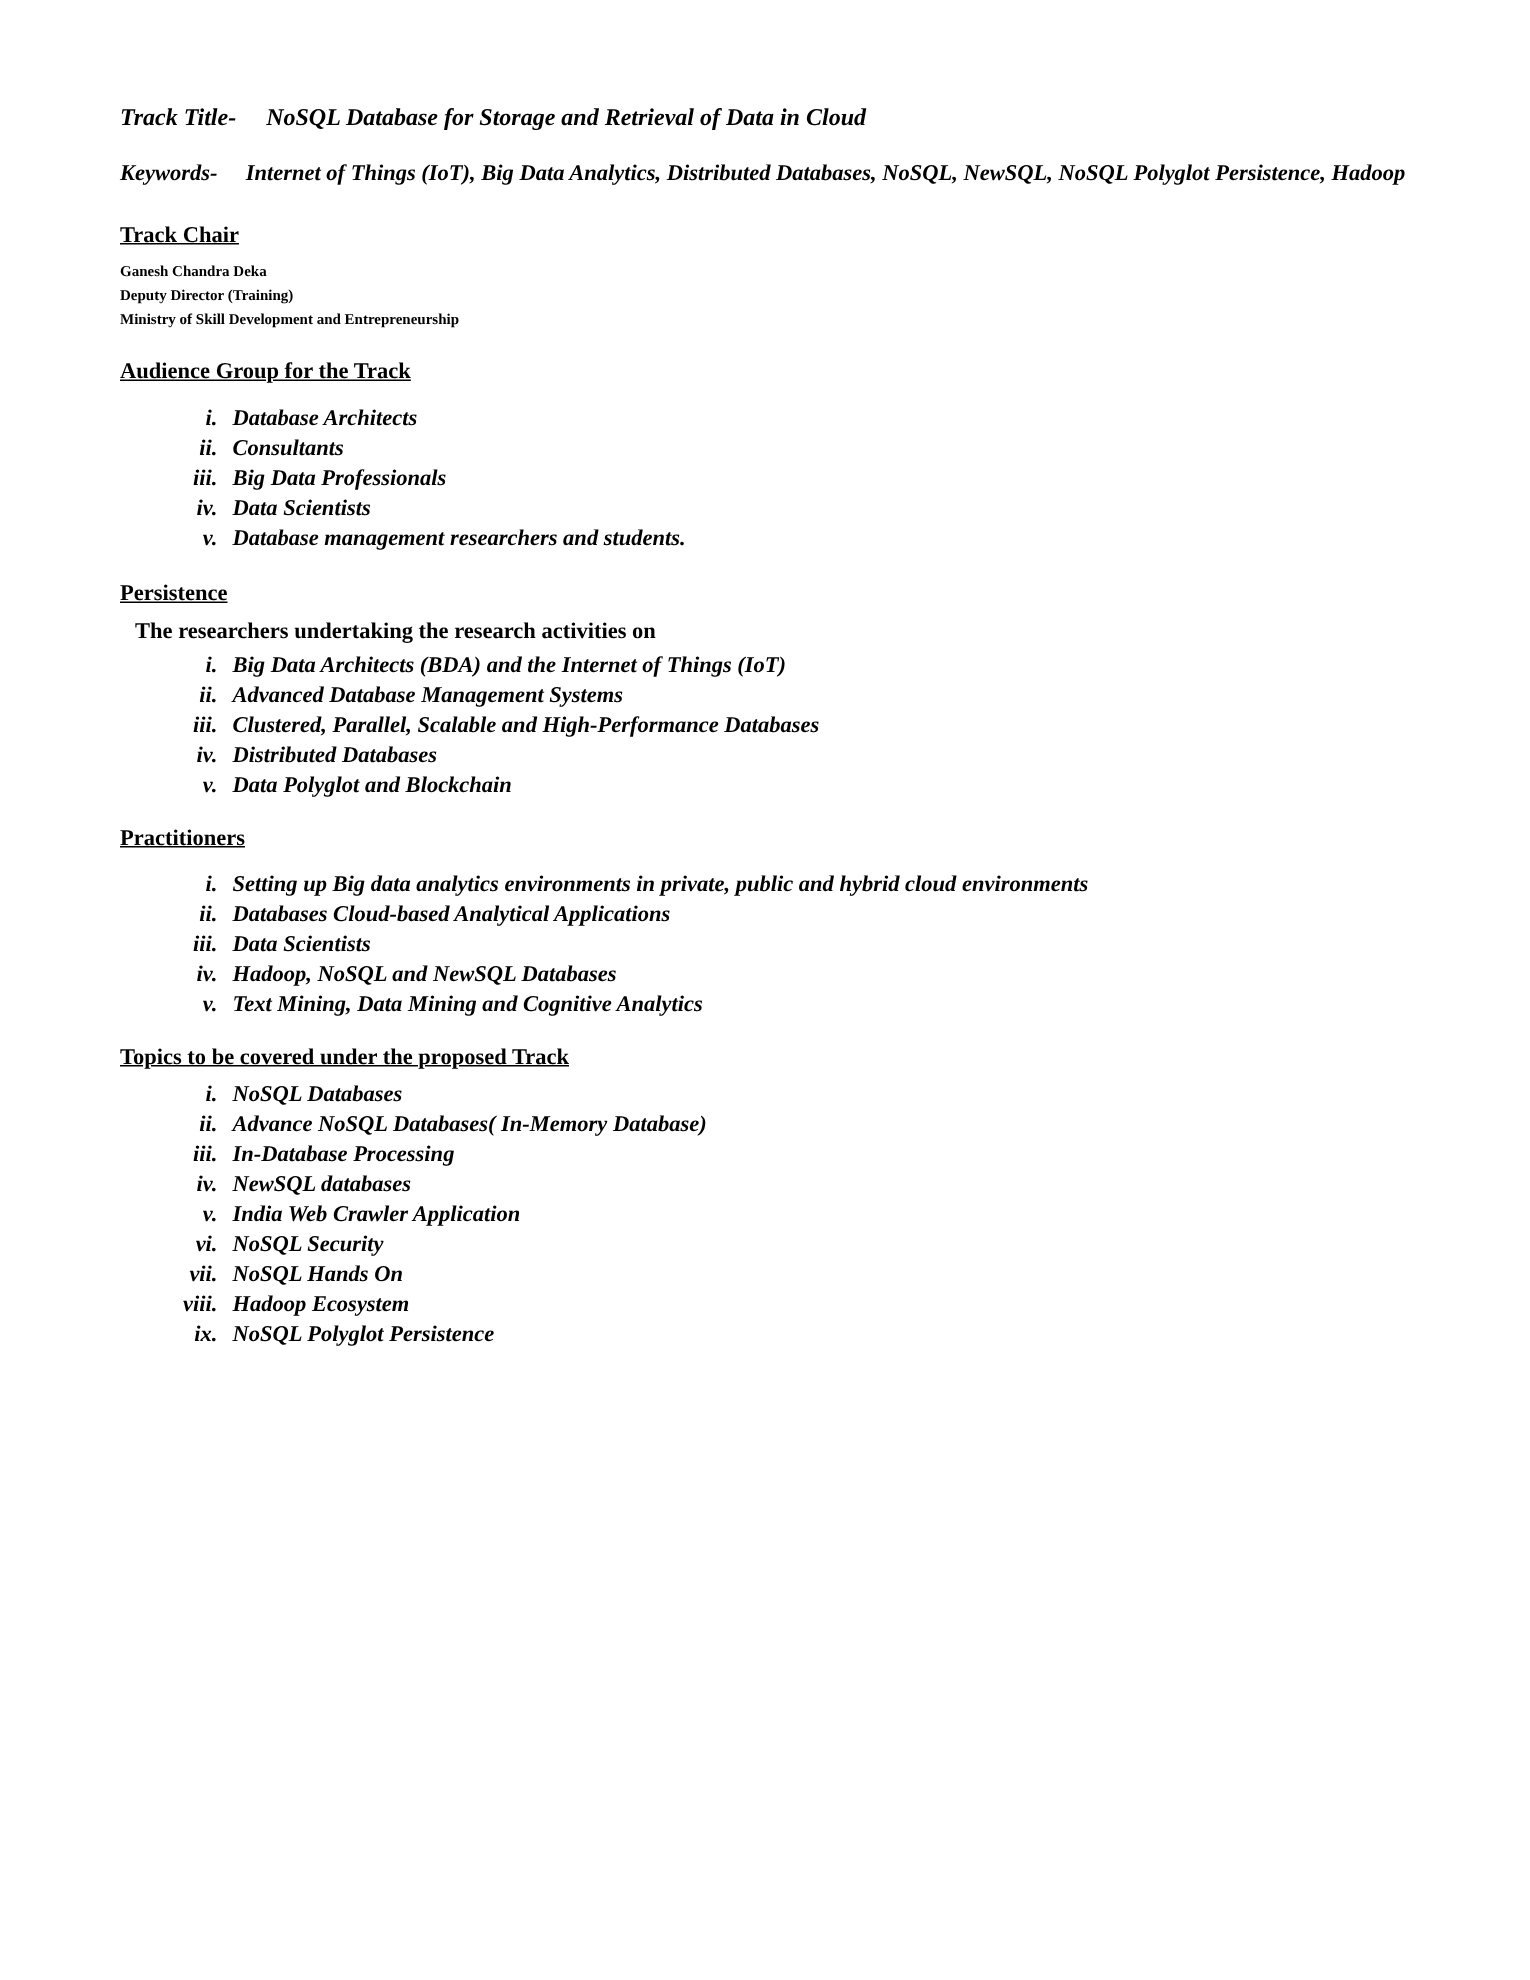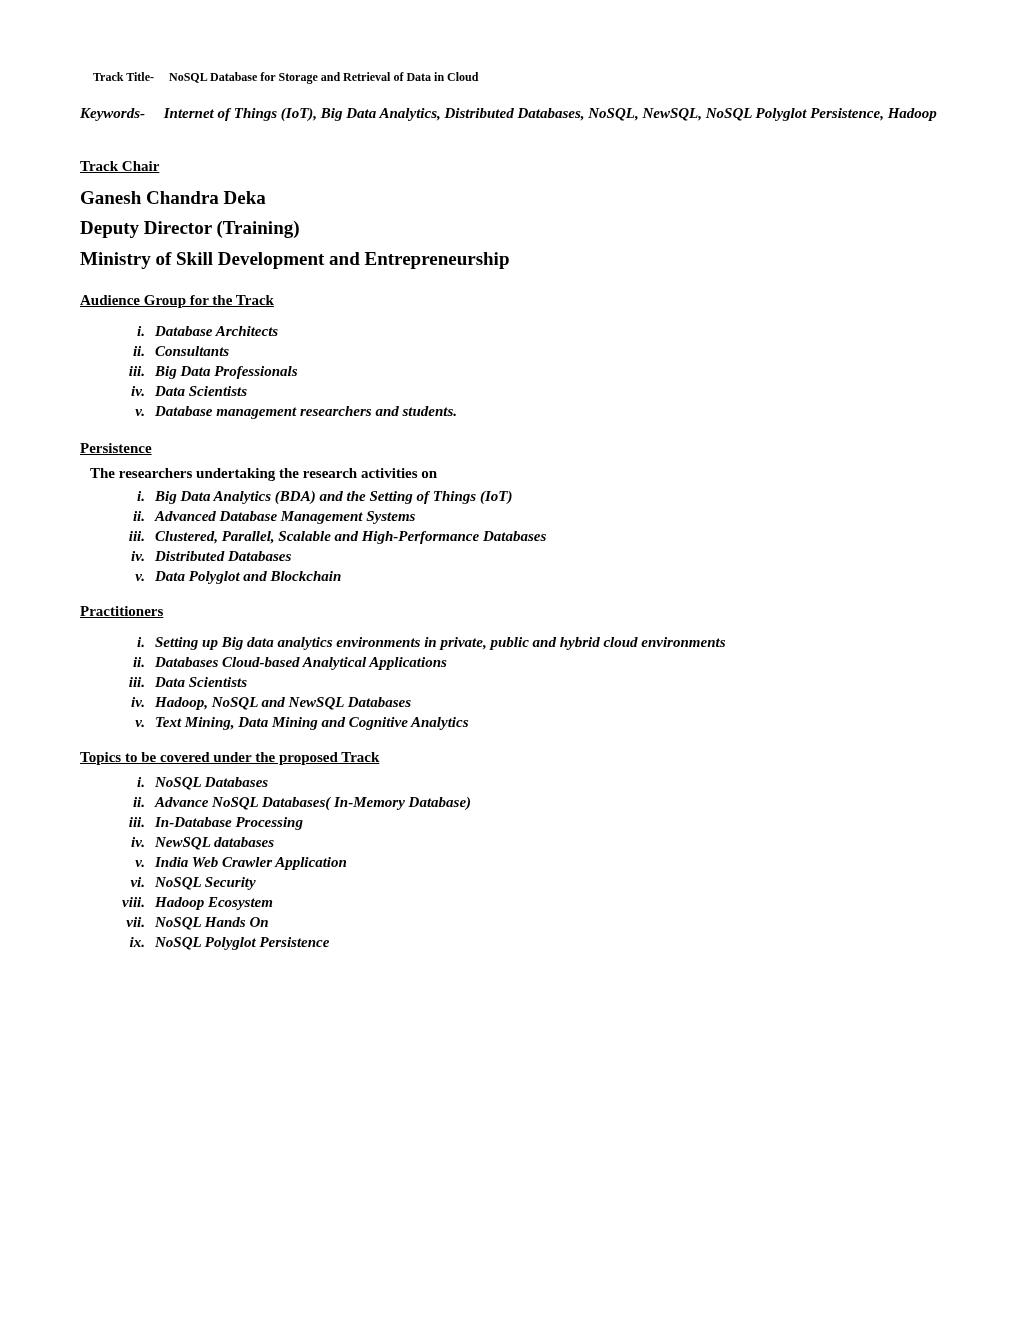--- a/index.html
+++ b/index.html
@@ -16,50 +16,50 @@
       width: 1020px;
       min-height: 1320px;
       padding: 60px 80px;
     }
 
     .section {
       margin-bottom: 18px;
     }
 
     .track-title-line {
-      font-weight: bold;
-      font-size: 12px;
+      font-style: italic;
+      font-weight: bold;
+      font-size: 16px;
       margin-bottom: 20px;
       margin-top: 10px;
-      margin-left: 13px;
     }
 
     .keywords-line {
       font-style: italic;
       font-weight: bold;
       font-size: 15px;
-      margin-bottom: 36px;
+      margin-bottom: 24px;
     }
 
     .section-heading-underline {
       text-decoration: underline;
       font-weight: bold;
       font-size: 15px;
       margin-bottom: 8px;
       display: inline-block;
     }
 
     .bold-text {
       font-weight: bold;
       font-size: 15px;
     }
 
     .chair-info {
       font-weight: bold;
-      font-size: 19px;
+      font-size: 10px;
       line-height: 1.6;
       margin-bottom: 18px;
     }
 
     ol.roman-list {
       list-style: none;
       padding-left: 40px;
       margin-top: 6px;
     }
 
@@ -149,21 +149,21 @@
     </li>
   </ol>
 </div>
 
 <div class="section section-gap">
   <span class="section-heading-underline">Persistence</span>
   <p class="researchers-subtitle bold-text">The researchers undertaking the research activities on</p>
   <ol class="roman-list">
     <li>
       <span class="numeral">i.</span>
-      <span>Big Data Analytics (BDA) and the Setting of Things (IoT)</span>
+      <span>Big Data Architects (BDA) and the Internet of Things (IoT)</span>
     </li>
     <li>
       <span class="numeral">ii.</span>
       <span>Advanced Database Management Systems</span>
     </li>
     <li>
       <span class="numeral">iii.</span>
       <span>Clustered, Parallel, Scalable and High-Performance Databases</span>
     </li>
     <li>
@@ -224,25 +224,25 @@
     </li>
     <li>
       <span class="numeral">v.</span>
       <span>India Web Crawler Application</span>
     </li>
     <li>
       <span class="numeral">vi.</span>
       <span>NoSQL Security</span>
     </li>
     <li>
+      <span class="numeral">vii.</span>
+      <span>NoSQL Hands On</span>
+    </li>
+    <li>
       <span class="numeral">viii.</span>
       <span>Hadoop Ecosystem</span>
     </li>
     <li>
-      <span class="numeral">vii.</span>
-      <span>NoSQL Hands On</span>
-    </li>
-    <li>
       <span class="numeral">ix.</span>
       <span>NoSQL Polyglot Persistence</span>
     </li>
   </ol>
 </div>
 
 </body></html>

